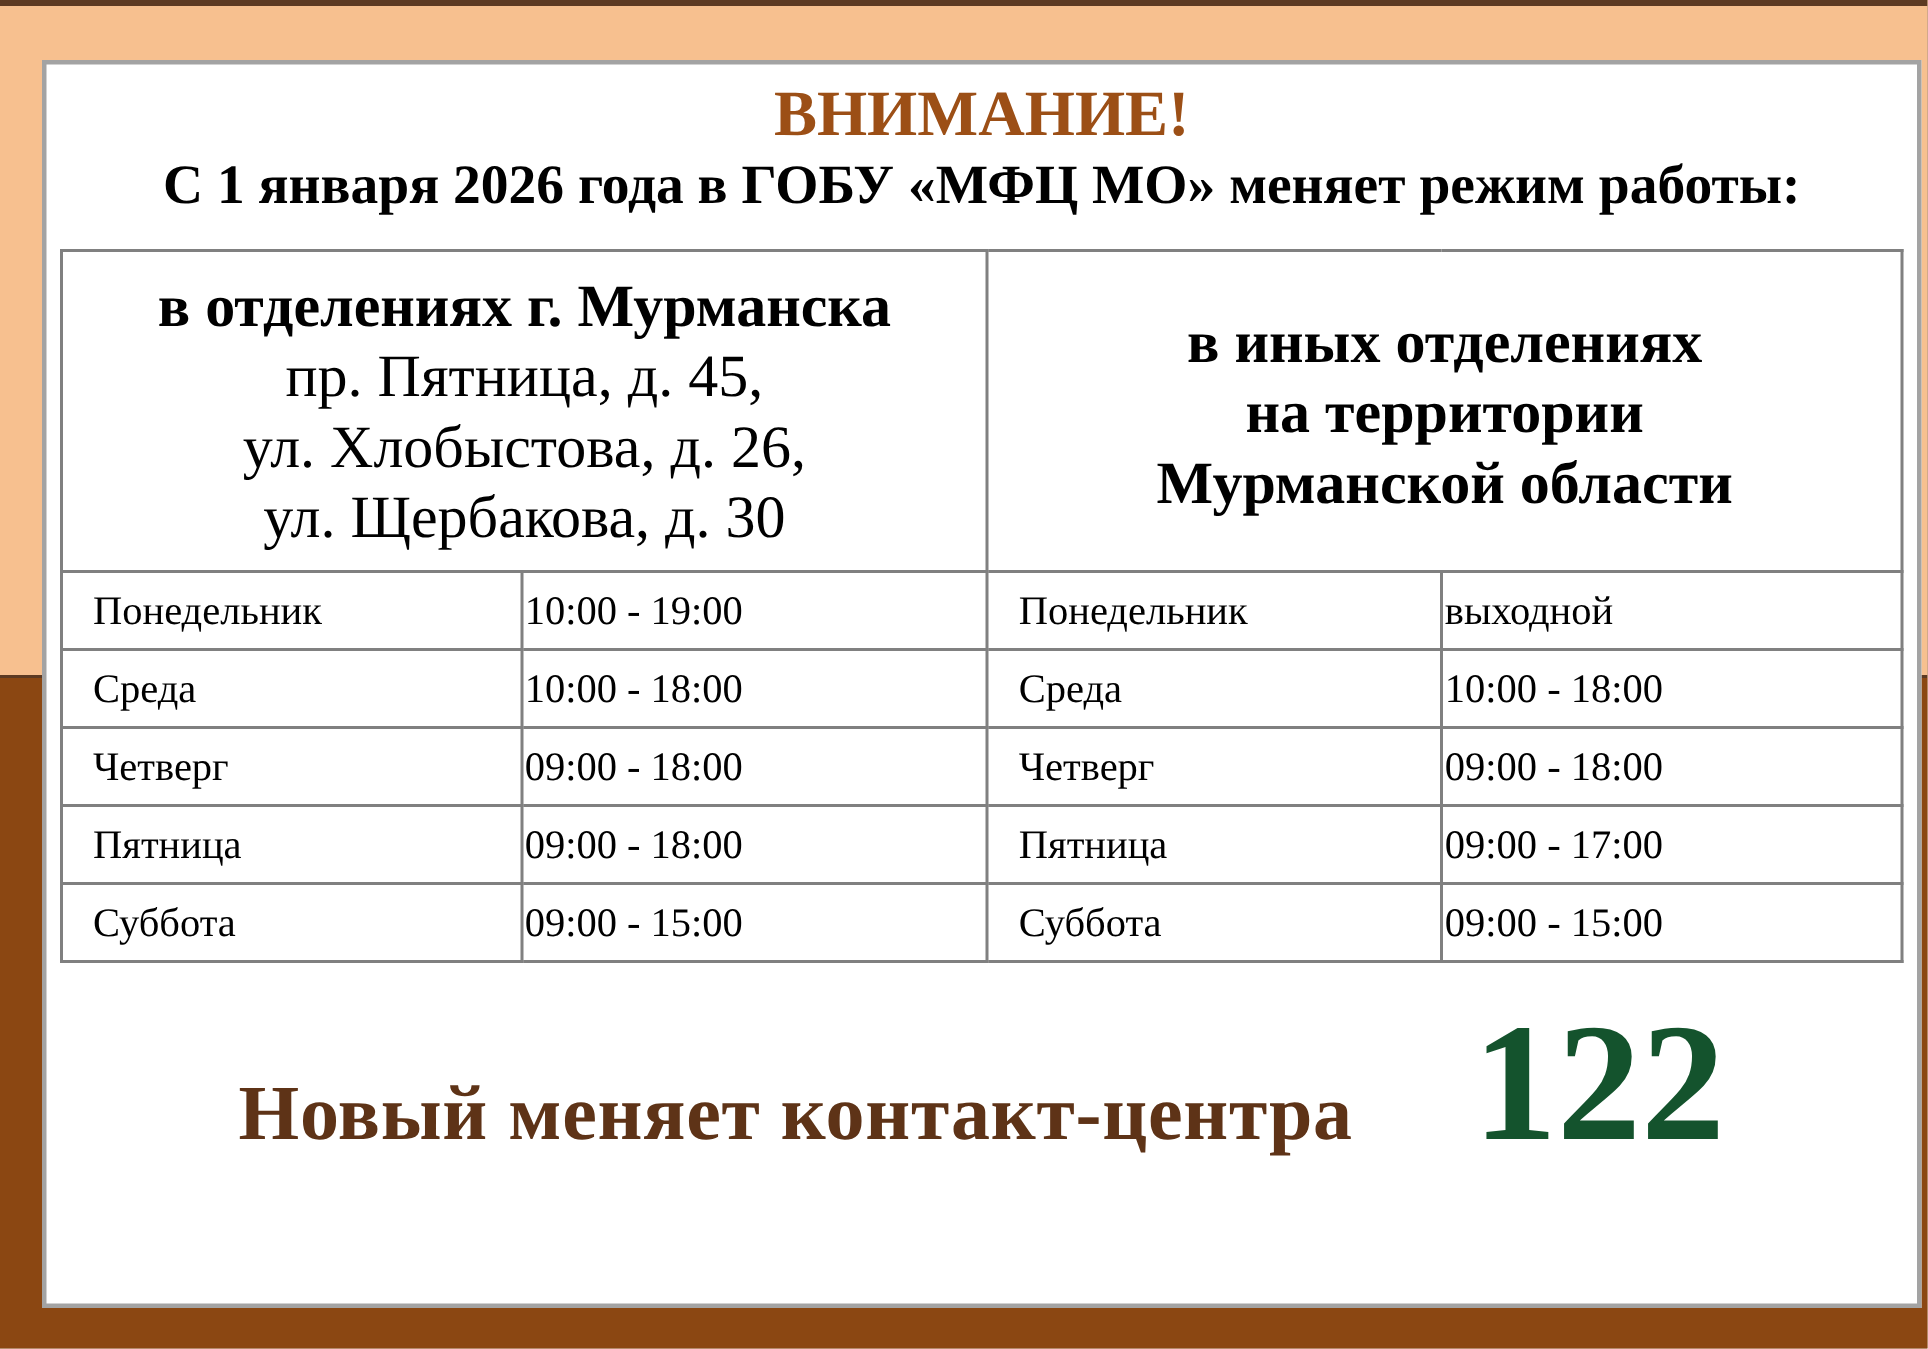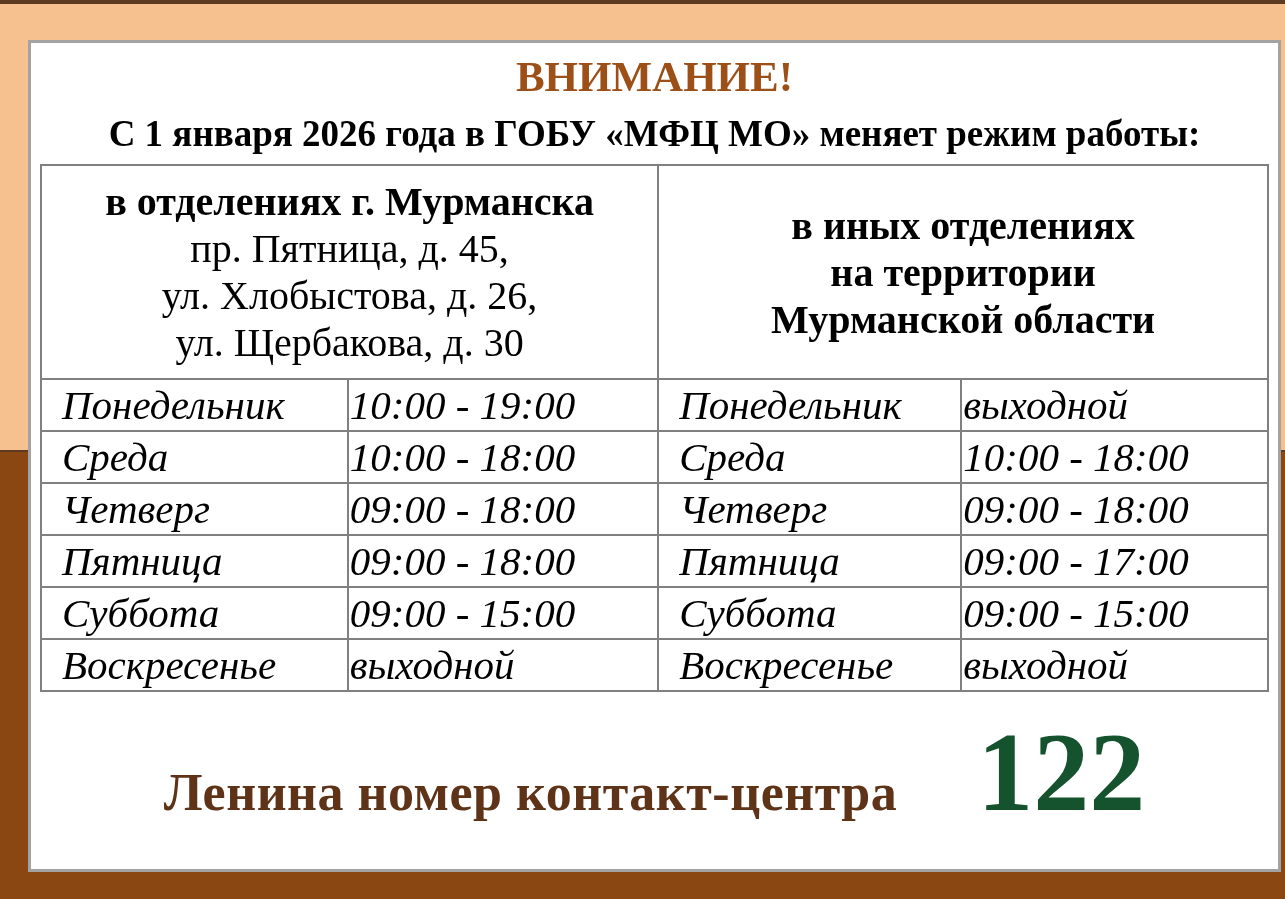--- a/index.html
+++ b/index.html
@@ -23,36 +23,36 @@
     position:absolute;left:28px;top:40px;width:1253px;height:832px;
     background:#ffffff;border:3px solid #a3a3a3;box-sizing:border-box;
     padding:0 9px;
   }
   .title{
     text-align:center;font-size:43px;line-height:48px;font-weight:bold;
     color:#9c4f16;margin-top:10px;
   }
   .subtitle{
     text-align:center;font-size:37px;line-height:45px;font-weight:bold;
-    color:#000000;margin-top:10px;white-space:nowrap;
+    color:#000000;margin-top:0;white-space:nowrap;
   }
   table.schedule{
     width:100%;border-collapse:collapse;table-layout:fixed;
-    margin-top:8px;border:2px solid #595959;
+    margin-top:20px;border:2px solid #595959;
   }
   table.schedule td{
     border:2px solid #808080;font-size:40px;color:#000;
     overflow:hidden;white-space:nowrap;
   }
   td.hdr{
     text-align:center;vertical-align:middle;padding:12px 0;
     line-height:47px;font-weight:normal;
   }
   td.hdr .hdr-bold{font-weight:bold;}
-  tr.sched-row td{height:48px;line-height:47px;text-align:left;font-size:41px;font-style:italic;}
+  tr.sched-row td{height:48px;line-height:47px;text-align:left;font-size:27px;}
   td.day{padding-left:20px;}
   td.time{}
   .footer{
     display:flex;align-items:baseline;justify-content:center;gap:80px;
     margin-top:24px;
   }
   .footer-label{
     font-size:52px;font-weight:bold;color:#5e3317;letter-spacing:0.5px;
   }
   .footer-number{
@@ -116,27 +116,21 @@
         <td class="time">09:00 - 18:00</td>
         <td class="day">Пятница</td>
         <td class="time">09:00 - 17:00</td>
       </tr>
       <tr class="sched-row">
         <td class="day">Суббота</td>
         <td class="time">09:00 - 15:00</td>
         <td class="day">Суббота</td>
         <td class="time">09:00 - 15:00</td>
       </tr>
-      <tr class="sched-row">
-        <td class="day">Воскресенье</td>
-        <td class="time">выходной</td>
-        <td class="day">Воскресенье</td>
-        <td class="time">выходной</td>
-      </tr>
     </tbody>
   </table>
 
   <div class="footer">
-    <span class="footer-label">Ленина номер контакт-центра</span>
+    <span class="footer-label">Новый меняет контакт-центра</span>
     <span class="footer-number">122</span>
   </div>
 
 </div>
 
 </body></html>

